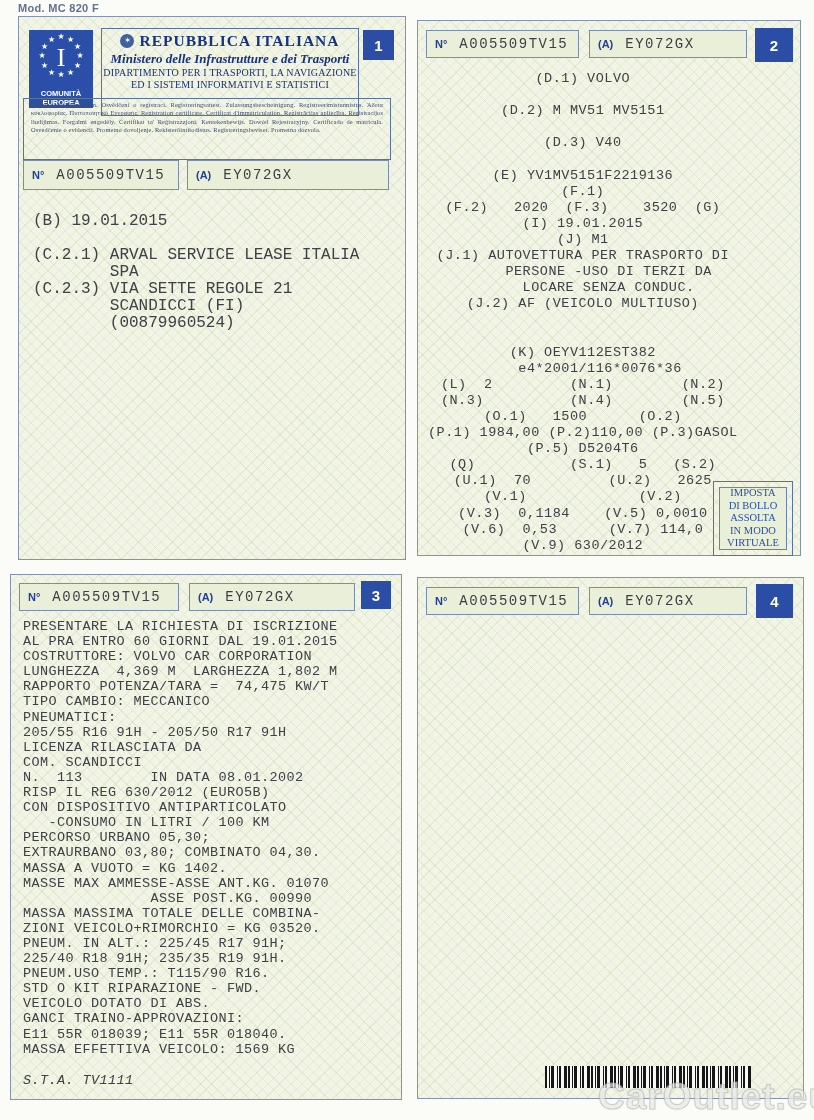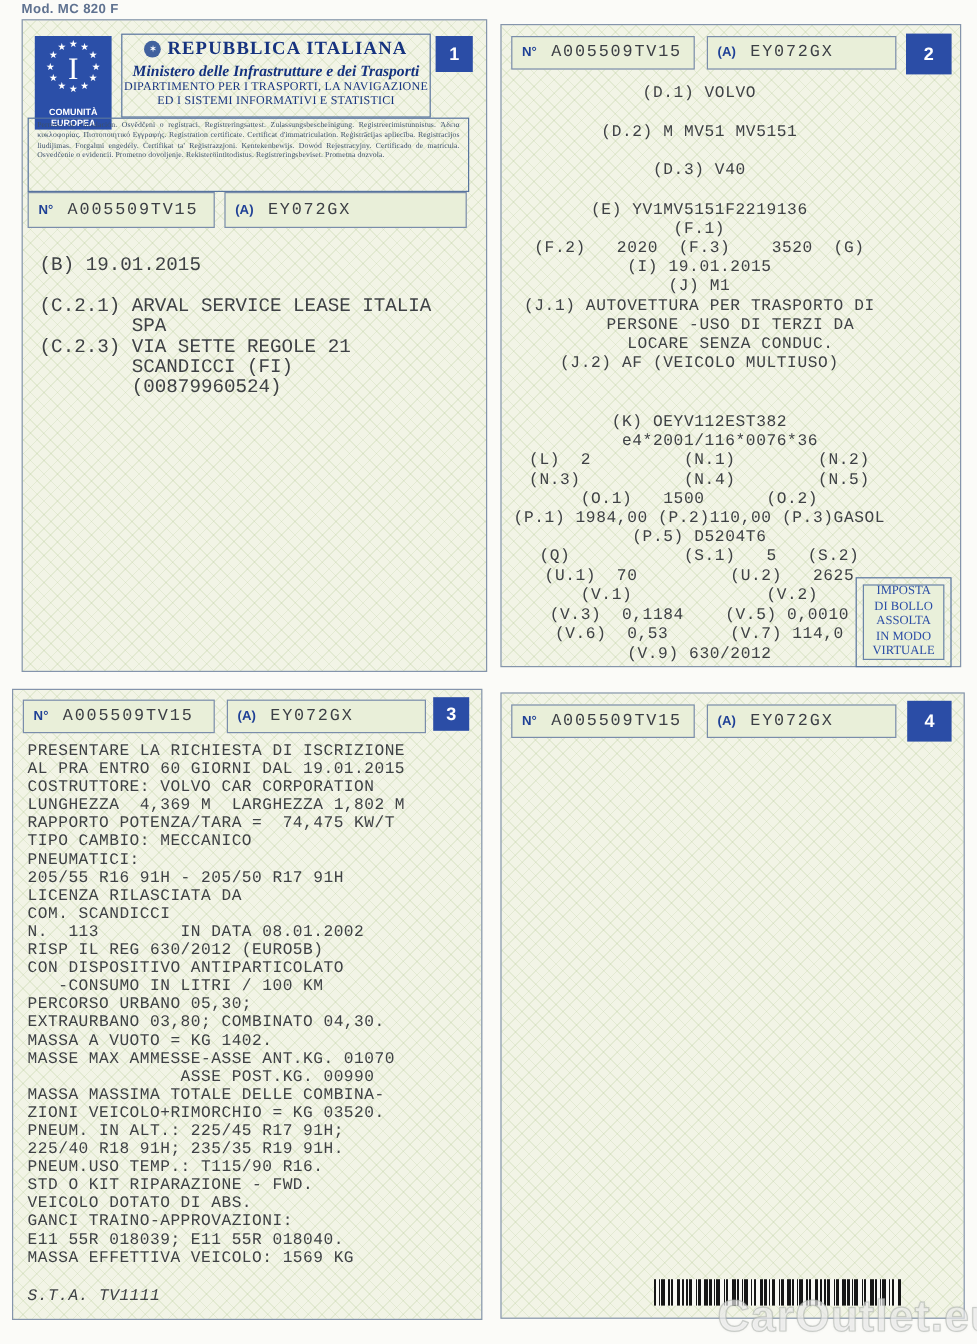--- a/index.html
+++ b/index.html
@@ -42,21 +42,21 @@
     font-family:"Liberation Mono","DejaVu Sans Mono",monospace;
     color:#3e4145;
   }
   
   .eu-emblem{left:10px;top:13px;width:64px;height:78px;background:#2b4fa8;}
   .eu-emblem .eu-label{
     position:absolute;left:0;right:0;bottom:1px;text-align:center;
     font:bold 7.5px "Liberation Sans",sans-serif;color:#fff;line-height:8.5px;white-space:pre-line;
   }
   .ministry-box{
-    left:82px;top:11px;width:258px;height:70px;
+    left:82px;top:11px;width:258px;height:88px;
     border:1.6px solid #58749e;box-sizing:border-box;text-align:center;padding-top:3px;
   }
   .rep-row{display:flex;align-items:center;justify-content:center;gap:5px;}
   .italy-icon{
     width:14px;height:14px;border-radius:50%;background:#41619e;display:inline-block;
     color:#fff;font-size:8px;line-height:14px;text-align:center;flex:none;
   }
   .italy-icon::before{content:"✶";}
   .rep-title{font:bold 15.5px "Liberation Serif","DejaVu Serif",serif;color:#16337f;letter-spacing:1px;}
   .ministry-line{font:bold italic 13px "Liberation Serif",serif;font-style:italic;color:#16337f;margin-top:1px;}

